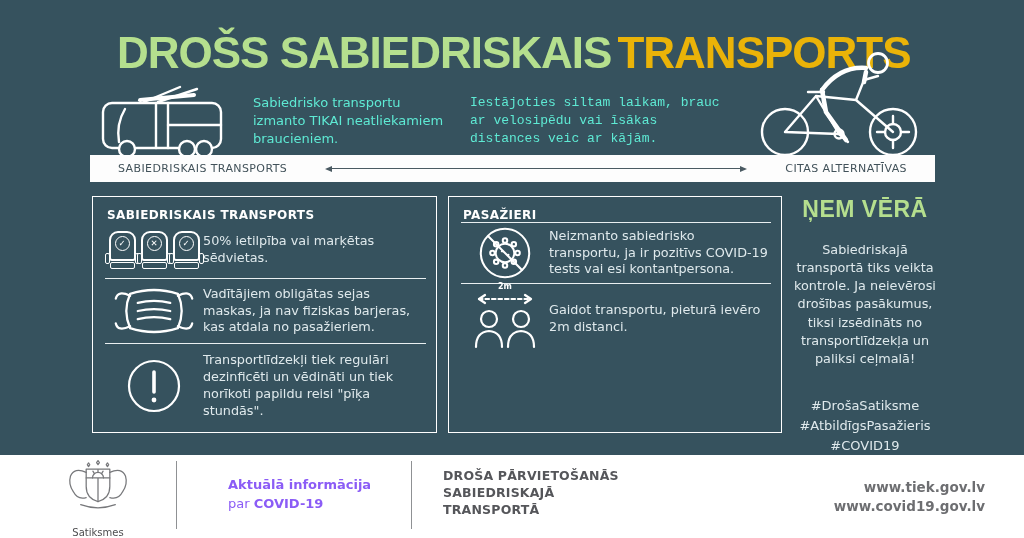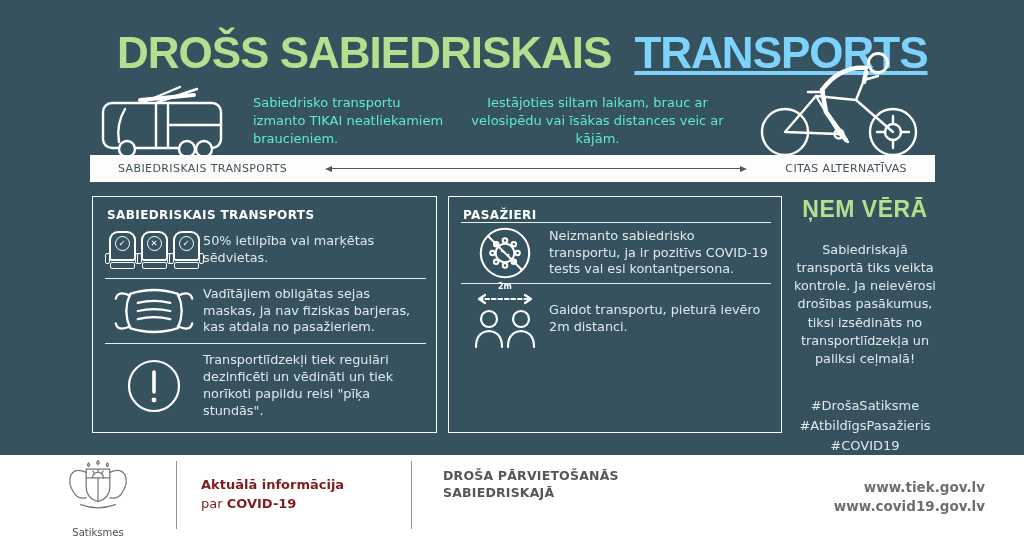--- a/index.html
+++ b/index.html
@@ -2,26 +2,26 @@
 <html><head>
 <meta charset="utf-8">
 <style>
   html,body{margin:0;padding:0;background:#222;}
   .stage{position:relative;width:1024px;height:538px;background:#36525e;overflow:hidden;
          font-family:"DejaVu Sans","Liberation Sans",sans-serif;}
   
   .title{position:absolute;left:117px;top:30px;margin:0;font-size:44px;font-weight:bold;
          letter-spacing:-1px;line-height:1.05;white-space:nowrap;
          font-family:"Liberation Sans","DejaVu Sans",sans-serif;}
-  .t-green{color:#b5df8e;margin-right:23px;}
-  .t-white{color:#7dd3fc;text-decoration:underline;}
+  .t-green{color:#b5df8e;margin-right:6px;}
+  .t-white{color:#eab308;}
   
   .intro{position:absolute;font-size:13px;line-height:1.38;color:#5eead4;margin:0;}
   .intro-left{left:253px;top:94px;width:200px;}
-  .intro-right{left:470px;top:94px;width:255px;text-align:center;}
+  .intro-right{left:470px;top:94px;width:255px;text-align:left;font-family:Liberation Mono, monospace;}
   .bus-svg{position:absolute;left:100px;top:84px;}
   .bike-svg{position:absolute;left:740px;top:50px;}
   
   .axis-bar{position:absolute;left:90px;top:155px;width:845px;height:27px;background:#fdfdfd;
             display:flex;align-items:center;box-sizing:border-box;padding:0 28px;
             font-size:11px;color:#42525a;letter-spacing:0.4px;}
   .axis-arrow{flex:1;display:flex;align-items:center;margin:0 38px;}
   .ah{width:0;height:0;border-top:3.5px solid transparent;border-bottom:3.5px solid transparent;}
   .ah-l{border-right:7px solid #4a5a62;}
   .ah-r{border-left:7px solid #4a5a62;}
@@ -58,21 +58,21 @@
   .note h2{margin:0;font-size:23px;font-weight:bold;color:#b5df8e;letter-spacing:0.5px;
            font-family:"Liberation Sans","DejaVu Sans",sans-serif;}
   .note p{margin:18px 0 0;font-size:12.8px;line-height:1.42;}
   .tags{margin-top:28px;font-size:13px;line-height:1.55;}
   
   .footer{position:absolute;left:0;top:455px;width:1024px;height:83px;background:#ffffff;}
   .logo{position:absolute;left:48px;top:4px;width:100px;text-align:center;}
   .logo-caption{display:block;margin-top:16px;font-size:10px;color:#4d4d4f;}
   .fdiv{position:absolute;top:6px;width:1px;height:68px;background:#8f9194;}
   .fdiv1{left:176px}.fdiv2{left:411px}
-  .finfo{position:absolute;left:201px;top:21px;font-size:13px;color:#7f1d1d;line-height:1.45;}
+  .finfo{position:absolute;left:228px;top:21px;font-size:13px;color:#8b5cf6;line-height:1.45;}
   .finfo .b{font-weight:bold;}
   .fcampaign{position:absolute;left:443px;top:13px;font-size:12.5px;font-weight:bold;color:#55565a;
              line-height:1.35;letter-spacing:0.2px;}
   .furls{position:absolute;right:39px;top:23px;text-align:right;font-size:13.5px;font-weight:bold;
          color:#6d6e71;line-height:1.4;}
   svg{display:block;}
 </style>
 </head>
 <body>
 
@@ -259,20 +259,21 @@
     </div>
     <i class="fdiv fdiv1"></i>
     <div class="finfo">
       <div class="b">Aktuālā informācija</div>
       <div><span>par </span><span class="b">COVID-19</span></div>
     </div>
     <i class="fdiv fdiv2"></i>
     <div class="fcampaign">
       <div>DROŠA PĀRVIETOŠANĀS</div>
       <div>SABIEDRISKAJĀ</div>
+      <div>TRANSPORTĀ</div>
     </div>
     <div class="furls">
       <div>www.tiek.gov.lv</div>
       <div>www.covid19.gov.lv</div>
     </div>
   </footer>
 
 </div>
 
 </body></html>

